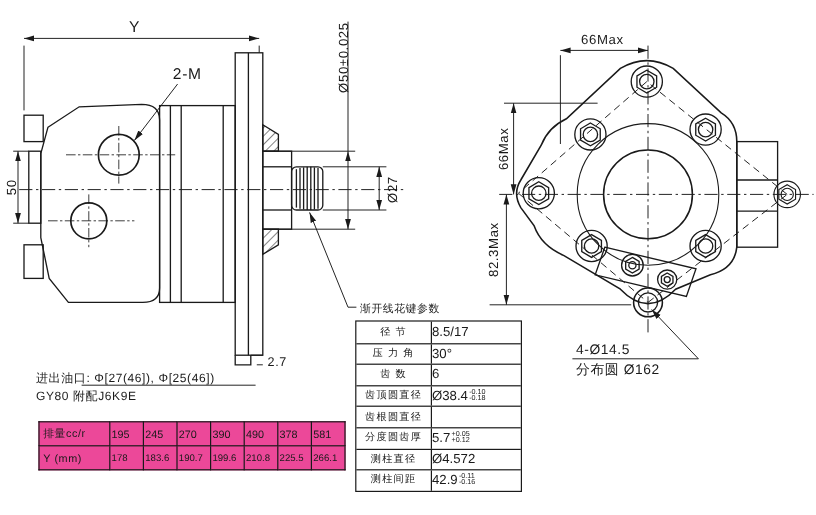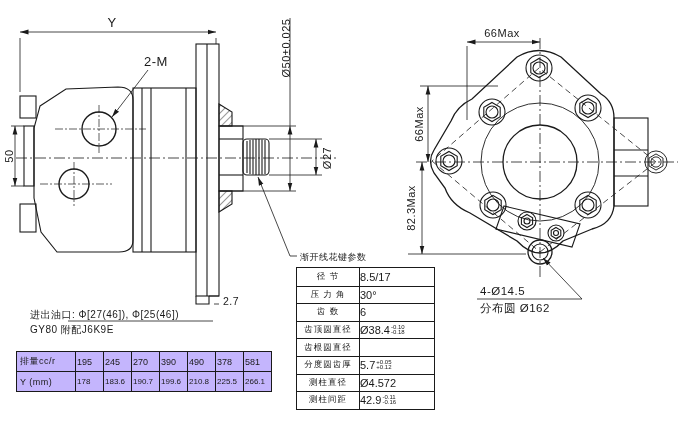--- a/index.html
+++ b/index.html
@@ -13,21 +13,21 @@
   
   .stable{position:absolute;left:296px;top:267px;width:139px;border:1.6px solid #1a1a1a;box-sizing:border-box;background:#fff;}
   .srow{display:flex;height:17.6px;border-top:1.2px solid #1a1a1a;box-sizing:border-box;align-items:stretch;}
   .srow:first-child{border-top:none;}
   .sl{width:62px;border-right:1.2px solid #1a1a1a;font-size:8.5px;display:flex;align-items:center;justify-content:center;letter-spacing:1px;white-space:nowrap;}
   .sv{flex:1;display:flex;align-items:center;justify-content:flex-start;font-size:11px;white-space:nowrap;}
   .tol{display:inline-flex;flex-direction:column;justify-content:center;font-size:6px;line-height:5.5px;margin-left:1px;}
   .tol i{font-style:normal;}
 
   
-  .dtable{position:absolute;left:16px;top:351px;border-collapse:collapse;background:#c4b5fd;}
+  .dtable{position:absolute;left:32px;top:351px;border-collapse:collapse;background:#ec4899;}
   .dtable td{border:1.4px solid #1a1a1a;height:19px;padding:0 1px;font-size:9px;white-space:nowrap;}
   .dtable td.dl{width:54px;font-size:9px;text-align:left;padding-left:3px;letter-spacing:0.5px;}
   .dtable td.dc{width:25px;}
   .dtable td.dy{font-size:8px;}
 </style>
 </head>
 <body>
 
 <div class="canvas">
 

